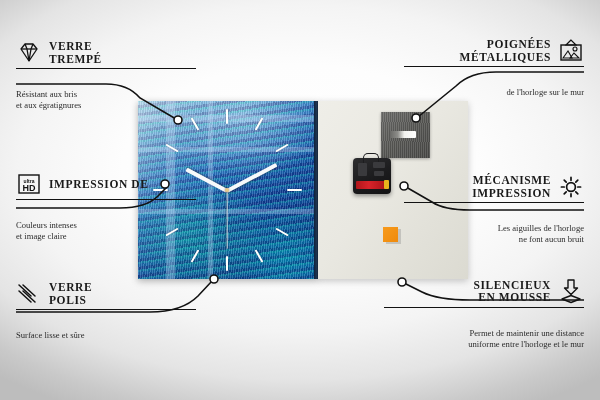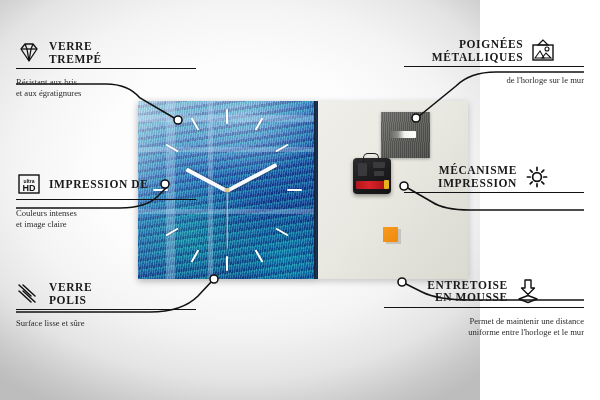--- a/index.html
+++ b/index.html
@@ -2,21 +2,21 @@
 <html><head>
 <meta charset="utf-8">
 <style>
   html,body{margin:0;padding:0;}
   body{
     width:600px;height:400px;overflow:hidden;
     font-family:"Liberation Serif", serif;
     background:#ffffff;
   }
   #stage{
-    position:relative;width:480px;height:400px;
+    position:relative;width:600px;height:400px;
     background:
       radial-gradient(ellipse 78% 68% at 50% 42%, #ffffff 0%, #fdfdfd 38%, #f4f4f4 60%, #e4e4e4 78%, #c9c9c9 92%, #bdbdbd 100%);
   }
   .layer{position:absolute;inset:0;}
   svg.layer{width:600px;height:400px;}
 
   
   .feature{position:absolute;}
   .f-head{
     display:flex;align-items:center;gap:7px;
@@ -25,29 +25,29 @@
   .f-title{
     font-family:"Liberation Serif", serif;
     font-weight:700;font-size:11.5px;letter-spacing:.6px;
     color:#1a1a1a;line-height:12.5px;
   }
   .f-title .ln{display:block;}
   .f-rule{height:1.5px;background:#121212;margin-top:2.5px;}
   .f-desc{
     font-family:"Liberation Serif", serif;
     font-size:8.6px;line-height:10.6px;color:#2c2c2c;
-    margin-top:8px;white-space:nowrap;
+    margin-top:20px;white-space:nowrap;
   }
   .f-desc .ln{display:block;}
   
   .left .f-head{justify-content:flex-start;}
   .left .f-title{text-align:left;}
   .left .f-desc{text-align:left;}
   
-  .right .f-head{justify-content:center;}
+  .right .f-head{justify-content:flex-end;}
   .right .f-title{text-align:right;}
   .right .f-desc{text-align:right;}
 
   .icon{flex:0 0 auto;display:block;}
 
   
   #product{position:absolute;left:138px;top:101px;width:330px;height:178px;}
   .panel{position:absolute;top:0;height:178px;}
 
   #clock{
@@ -273,41 +273,45 @@
         <path d="M12,19 L16,14 L21,19 Z" fill="none" stroke="#111" stroke-width="1.1"></path>
         <circle cx="17" cy="10" r="2" fill="none" stroke="#111" stroke-width="1.1"></circle>
       </svg>
     </div>
     <div class="f-rule"></div>
     <div class="f-desc">
       <span class="ln">de l'horloge sur le mur</span>
     </div>
   </div>
 
-  <div class="feature right" style="left:404px;top:164px;width:180px;">
+  <div class="feature right" style="left:404px;top:174px;width:180px;">
     <div class="f-head">
       <div class="f-title">
         <span class="ln">MÉCANISME</span>
         <span class="ln">IMPRESSION</span>
       </div>
       <svg class="icon" width="26" height="24" viewBox="0 0 26 24">
         <g fill="none" stroke="#111" stroke-width="1.7">
           <circle cx="13" cy="12" r="4.4"></circle>
           <path d="M13,2.4 L13,5.2 M13,18.8 L13,21.6 M3.4,12 L6.2,12 M19.8,12 L22.6,12
                    M6.2,5.2 L8.2,7.2 M17.8,16.8 L19.8,18.8 M19.8,5.2 L17.8,7.2 M8.2,16.8 L6.2,18.8" stroke-linecap="round"></path>
         </g>
       </svg>
     </div>
     <div class="f-rule"></div>
+    <div class="f-desc">
+      <span class="ln">Les aiguilles de l'horloge</span>
+      <span class="ln">ne font aucun bruit</span>
+    </div>
   </div>
 
   <div class="feature right" style="left:384px;top:278px;width:200px;">
     <div class="f-head">
       <div class="f-title">
-        <span class="ln">ENTRETOISE</span>
+        <span class="ln">SILENCIEUX</span>
         <span class="ln">EN MOUSSE</span>
       </div>
       <svg class="icon" width="26" height="26" viewBox="0 0 26 26">
         <g fill="none" stroke="#111" stroke-width="1.4" stroke-linejoin="round">
           <path d="M10,2 L16,2 L16,10 L19.5,10 L13,16.5 L6.5,10 L10,10 Z"></path>
           <path d="M13,17.5 L22,21 L13,24.5 L4,21 Z"></path>
         </g>
       </svg>
     </div>
     <div class="f-rule"></div>

